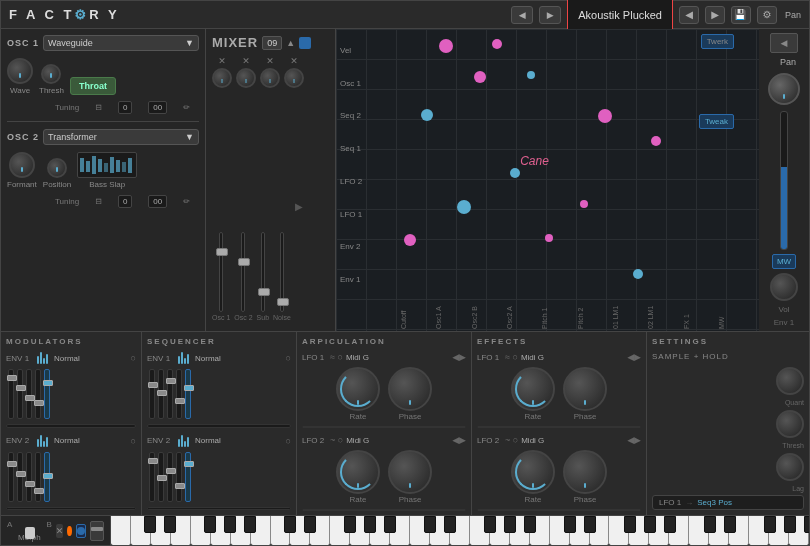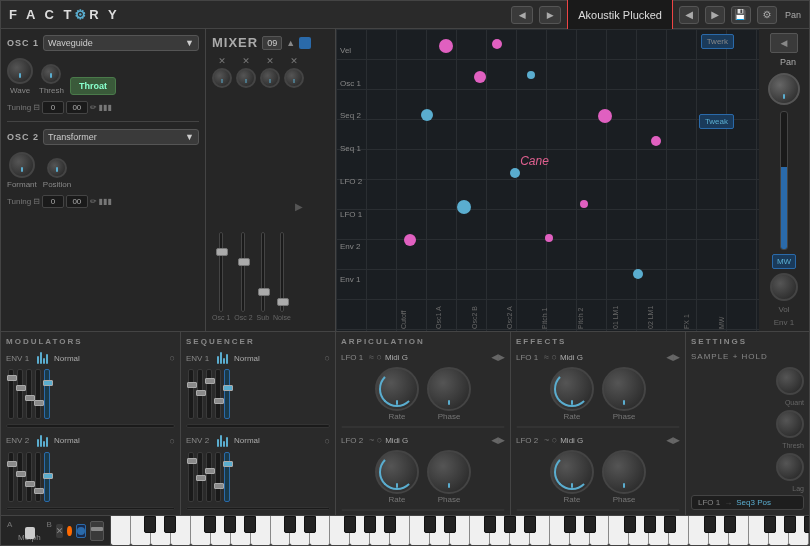--- a/index.html
+++ b/index.html
@@ -177,23 +177,24 @@
       border: 1px solid #444;
       border-radius: 2px;
       display: flex;
       align-items: center;
       justify-content: center;
       overflow: hidden;
     }
     .tuning-row {
       display: flex;
       align-items: center;
-      gap: 2px;
+      gap: 16px;
       font-size: 8px;
       color: #777;
+      margin-left: 48px;
     }
     .tuning-val {
       background: #1a1a1a;
       border: 1px solid #444;
       padding: 1px 4px;
       border-radius: 2px;
       color: #aaa;
       width: 22px;
       text-align: center;
     }
@@ -514,21 +515,21 @@
     }
 
     
     .bottom-section {
       height: 183px;
       display: flex;
     }
 
     
     .mod-section {
-      width: 180px;
+      width: 141px;
       background: #2a2a2a;
       border-right: 1px solid #444;
       padding: 5px;
       display: flex;
       flex-direction: column;
       gap: 3px;
     }
     .section-title {
       font-size: 8px;
       font-weight: bold;
@@ -914,20 +915,36 @@
           <div class="knob">
             <div class="knob-dot"></div>
           </div>
           <span class="knob-label">Formant</span>
         </div>
         <div class="knob-container">
           <div class="knob knob-small">
             <div class="knob-dot"></div>
           </div>
           <span class="knob-label">Position</span>
+        </div>
+        <div class="knob-container">
+          <div class="waveform-display">
+            <svg width="58" height="22">
+              <rect x="2" y="4" width="4" height="14" fill="#5aadcf" opacity="0.7"></rect>
+              <rect x="8" y="7" width="4" height="11" fill="#5aadcf" opacity="0.7"></rect>
+              <rect x="14" y="2" width="4" height="18" fill="#5aadcf" opacity="0.7"></rect>
+              <rect x="20" y="5" width="4" height="13" fill="#5aadcf" opacity="0.7"></rect>
+              <rect x="26" y="9" width="4" height="9" fill="#5aadcf" opacity="0.5"></rect>
+              <rect x="32" y="3" width="4" height="16" fill="#5aadcf" opacity="0.7"></rect>
+              <rect x="38" y="6" width="4" height="12" fill="#5aadcf" opacity="0.7"></rect>
+              <rect x="44" y="8" width="4" height="10" fill="#5aadcf" opacity="0.5"></rect>
+              <rect x="50" y="4" width="4" height="15" fill="#5aadcf" opacity="0.7"></rect>
+            </svg>
+          </div>
+          <span class="knob-label">Bass Slap</span>
         </div>
       </div>
       <div class="tuning-row">
         <span>Tuning</span>
         <span>⊟</span>
         <div class="tuning-val">0</div>
         <div class="tuning-val">00</div>
         <span>✏</span>
         <span>▮▮▮</span>
       </div>

